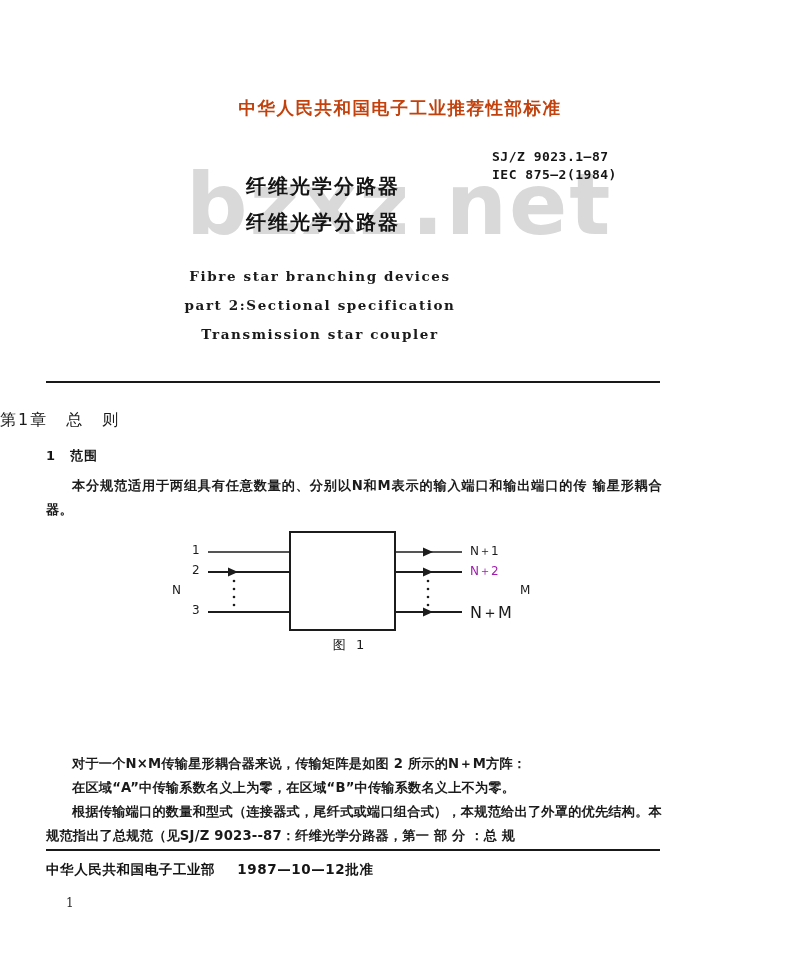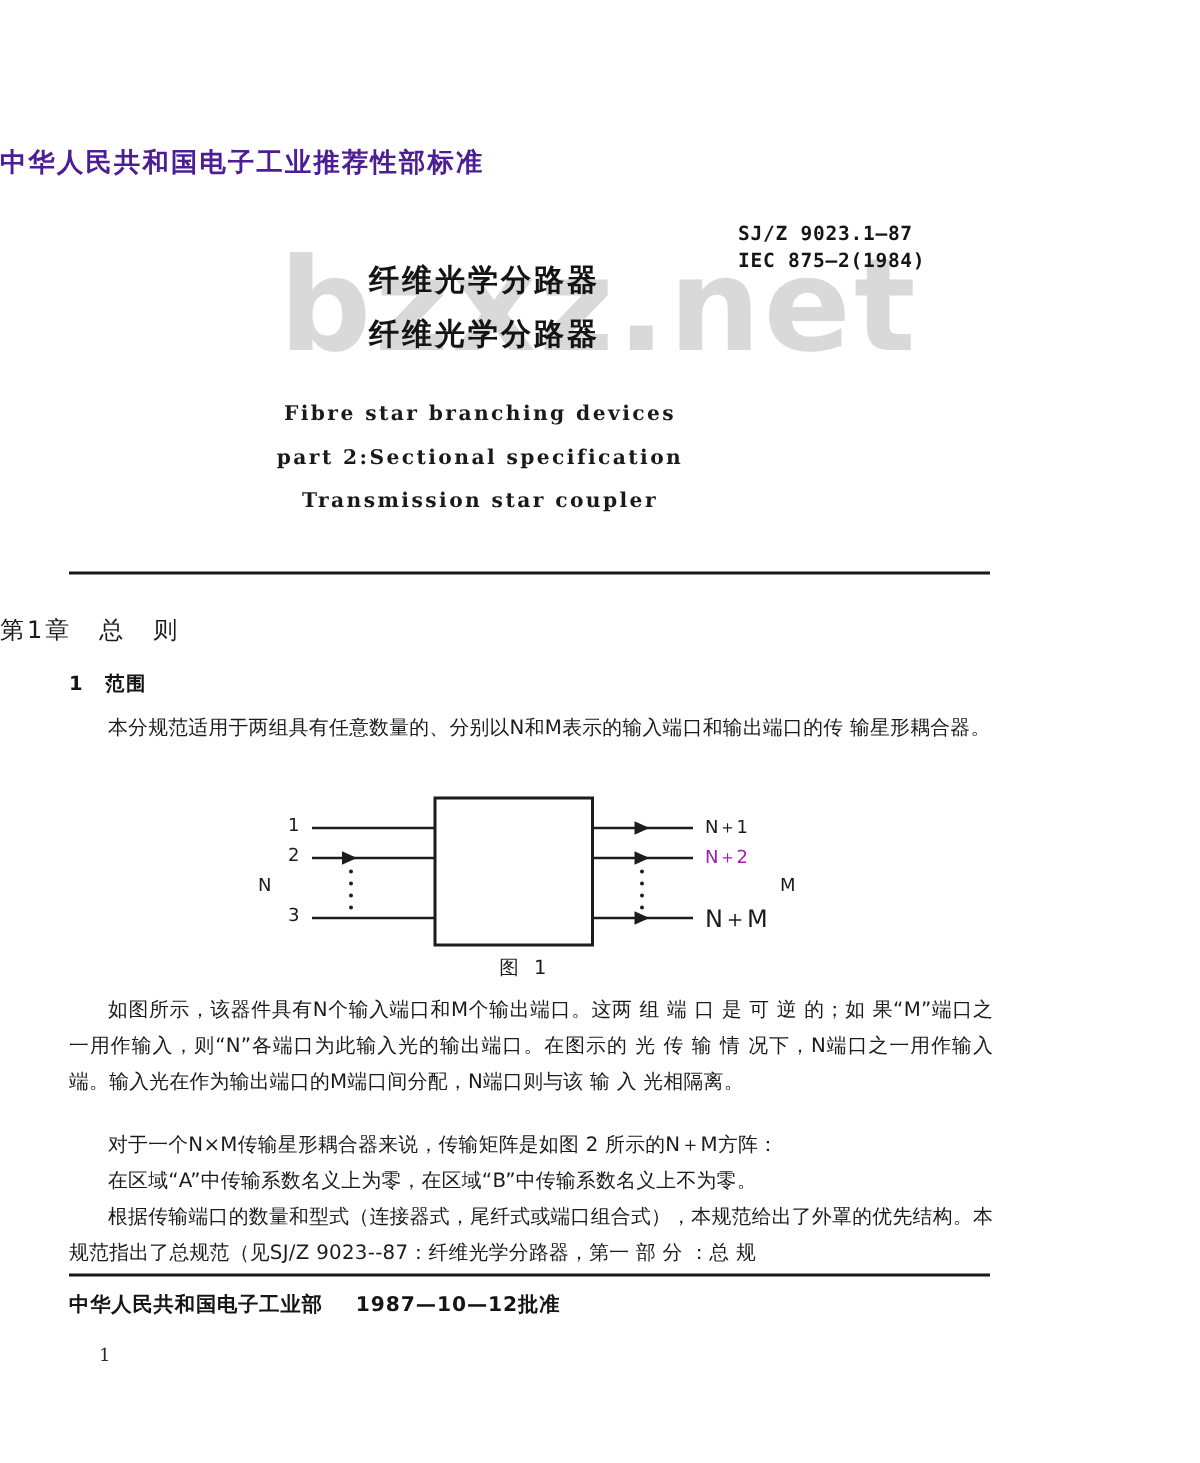--- a/index.html
+++ b/index.html
@@ -37,26 +37,26 @@
     z-index: 0;
     margin-top: 36px;
   }
 
   
   .doc-header {
     position: absolute;
     left: 0;
     top: 96px;
     width: 800px;
-    text-align: left;
+    text-align: center;
     font-family: "DejaVu Sans", sans-serif;
     font-weight: bold;
     font-size: 17.5px;
     letter-spacing: 1.5px;
-    color: #4c1d95;
+    color: #c2410c;
     z-index: 3;
   }
 
   
   .std-numbers {
     position: absolute;
     left: 492px;
     top: 148px;
     font-family: "DejaVu Sans Mono", monospace;
     font-weight: bold;
@@ -157,21 +157,21 @@
     font-size: 13.2px;
     line-height: 24px;
     color: #1b1b1b;
     letter-spacing: 0.2px;
   }
   .para {
     margin: 0;
     text-align: justify;
     text-justify: inter-character;
   }
-  .para.indent { text-indent: 26px; }
+  .para.indent { text-indent: 26px; font-weight: bold; }
 
   .p-scope {
     left: 46px;
     top: 474px;
     width: 616px;
   }
 
   
   .figure {
     position: absolute;
@@ -308,23 +308,20 @@
     <div style="position:absolute;left:-8px;top:55px;font-family:'DejaVu Sans',sans-serif;font-size:12px;color:#1b1b1b;">N</div>
 
     <div style="position:absolute;left:290px;top:15px;font-family:'DejaVu Sans',sans-serif;font-size:12px;color:#1b1b1b;white-space:nowrap;">N＋1</div>
     <div style="position:absolute;left:290px;top:35px;font-family:'DejaVu Sans',sans-serif;font-size:12px;color:#a21caf;white-space:nowrap;">N＋2</div>
     <div style="position:absolute;left:290px;top:75px;font-family:'DejaVu Sans',sans-serif;font-size:16px;color:#1b1b1b;white-space:nowrap;">N＋M</div>
     <div style="position:absolute;left:340px;top:55px;font-family:'DejaVu Sans',sans-serif;font-size:12px;color:#1b1b1b;">M</div>
   </div>
 
   <div class="figure-caption">图 1</div>
 
-  <div class="body-block p-main">
-    <p class="para indent">如图所示，该器件具有N个输入端口和M个输出端口。这两 组 端 口 是 可 逆 的；如 果“M”端口之一用作输入，则“N”各端口为此输入光的输出端口。在图示的 光 传 输 情 况下，N端口之一用作输入端。输入光在作为输出端口的M端口间分配，N端口则与该 输 入 光相隔离。</p>
-  </div>
 
   <div class="body-block p-matrix">
     <p class="para indent">对于一个N×M传输星形耦合器来说，传输矩阵是如图 2 所示的N＋M方阵：</p>
     <p class="para indent">在区域“A”中传输系数名义上为零，在区域“B”中传输系数名义上不为零。</p>
   </div>
 
   <div class="body-block p-ports">
     <p class="para indent">根据传输端口的数量和型式（连接器式，尾纤式或端口组合式），本规范给出了外罩的优先结构。本规范指出了总规范（见SJ/Z 9023--87：纤维光学分路器，第一 部 分 ：总 规</p>
   </div>
 

